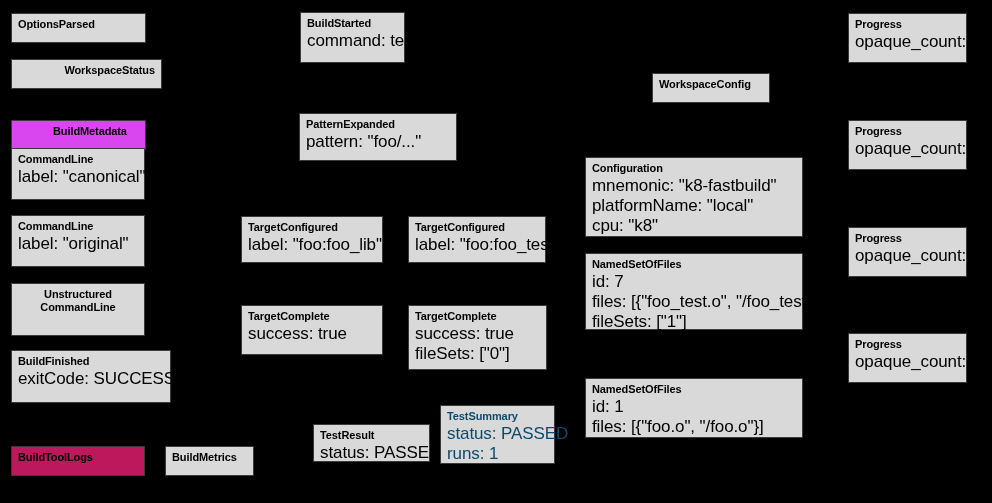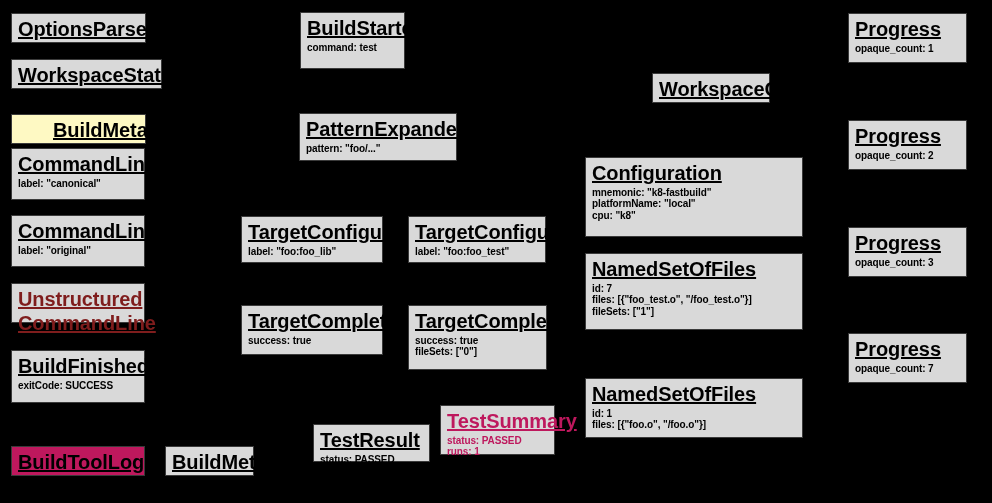--- a/index.html
+++ b/index.html
@@ -19,80 +19,79 @@
     position: absolute;
     box-sizing: border-box;
     background: #d9d9d9;
     border: 1px solid #3a3a3a;
     padding: 4px 6px 5px 6px;
     color: #000000;
     line-height: 1.18;
   }
   .node-title {
     display: block;
-    font-size: 20px;
+    font-size: 11px;
     font-weight: bold;
-    text-decoration: underline;
     white-space: nowrap;
     letter-spacing: -0.1px;
     margin-bottom: 1px;
   }
   .node-title.wrap { white-space: normal; }
   .node-fields {
     display: block;
   }
   .node-field {
     display: block;
-    font-size: 10px;
-    font-weight: bold;
+    font-size: 17px;
+    font-weight: normal;
     white-space: nowrap;
     letter-spacing: -0.1px;
   }
 </style>
 </head>
 <body>
 
 <div id="canvas" style="background: rgb(0, 0, 0);">
     <div class="node" style="left: 11px; top: 13px; width: 135px; height: 30px; background: rgb(217, 217, 217); border-color: rgb(58, 58, 58); color: rgb(0, 0, 0);">
       <span class="node-title">OptionsParsed</span>
     </div>
     <div class="node" style="left: 11px; top: 59px; width: 151px; height: 30px; background: rgb(217, 217, 217); border-color: rgb(58, 58, 58); color: rgb(0, 0, 0); text-align: right;">
       <span class="node-title">WorkspaceStatus</span>
     </div>
-    <div class="node" style="left: 11px; top: 114px; width: 135px; height: 30px; background: #fef9c3; border-color: rgb(58, 58, 58); color: rgb(0, 0, 0); padding-left: 41px;">
+    <div class="node" style="left: 11px; top: 120px; width: 135px; height: 30px; background: #d946ef; border-color: rgb(58, 58, 58); color: rgb(0, 0, 0); padding-left: 41px;">
       <span class="node-title">BuildMetadata</span>
     </div>
     <div class="node" style="left: 11px; top: 148px; width: 134px; height: 52px; background: rgb(217, 217, 217); border-color: rgb(58, 58, 58); color: rgb(0, 0, 0);">
       <span class="node-title">CommandLine</span>
       <span class="node-fields">
         <span class="node-field">label: "canonical"</span>
       </span>
     </div>
     <div class="node" style="left: 11px; top: 215px; width: 134px; height: 52px; background: rgb(217, 217, 217); border-color: rgb(58, 58, 58); color: rgb(0, 0, 0);">
       <span class="node-title">CommandLine</span>
       <span class="node-fields">
         <span class="node-field">label: "original"</span>
       </span>
     </div>
-    <div class="node" style="left: 11px; top: 283px; width: 134px; height: 40px; background: rgb(217, 217, 217); border-color: rgb(58, 58, 58); color: #7f1d1d;">
+    <div class="node" style="left: 11px; top: 283px; width: 134px; height: 53px; background: rgb(217, 217, 217); border-color: rgb(58, 58, 58); color: #000000; text-align: center;">
       <span class="node-title wrap">Unstructured CommandLine</span>
     </div>
-    <div class="node" style="left: 11px; top: 350px; width: 134px; height: 53px; background: rgb(217, 217, 217); border-color: rgb(58, 58, 58); color: rgb(0, 0, 0);">
+    <div class="node" style="left: 11px; top: 350px; width: 160px; height: 53px; background: rgb(217, 217, 217); border-color: rgb(58, 58, 58); color: rgb(0, 0, 0);">
       <span class="node-title">BuildFinished</span>
       <span class="node-fields">
         <span class="node-field">exitCode: SUCCESS</span>
       </span>
     </div>
     <div class="node" style="left: 11px; top: 446px; width: 134px; height: 30px; background: #be185d; border-color: rgb(58, 58, 58); color: rgb(0, 0, 0);">
       <span class="node-title">BuildToolLogs</span>
     </div>
     <div class="node" style="left: 165px; top: 446px; width: 89px; height: 30px; background: rgb(217, 217, 217); border-color: rgb(58, 58, 58); color: rgb(0, 0, 0);">
       <span class="node-title">BuildMetrics</span>
     </div>
-    <div class="node" style="left: 300px; top: 12px; width: 105px; height: 57px; background: rgb(217, 217, 217); border-color: rgb(58, 58, 58); color: rgb(0, 0, 0);">
+    <div class="node" style="left: 300px; top: 12px; width: 105px; height: 51px; background: rgb(217, 217, 217); border-color: rgb(58, 58, 58); color: rgb(0, 0, 0);">
       <span class="node-title">BuildStarted</span>
       <span class="node-fields">
         <span class="node-field">command: test</span>
       </span>
     </div>
     <div class="node" style="left: 299px; top: 113px; width: 158px; height: 48px; background: rgb(217, 217, 217); border-color: rgb(58, 58, 58); color: rgb(0, 0, 0);">
       <span class="node-title">PatternExpanded</span>
       <span class="node-fields">
         <span class="node-field">pattern: "foo/..."</span>
       </span>
@@ -121,21 +120,21 @@
         <span class="node-field">success: true</span>
         <span class="node-field">fileSets: ["0"]</span>
       </span>
     </div>
     <div class="node" style="left: 313px; top: 424px; width: 117px; height: 38px; background: rgb(217, 217, 217); border-color: rgb(58, 58, 58); color: rgb(0, 0, 0);">
       <span class="node-title">TestResult</span>
       <span class="node-fields">
         <span class="node-field">status: PASSED</span>
       </span>
     </div>
-    <div class="node" style="left: 440px; top: 405px; width: 115px; height: 50px; background: rgb(217, 217, 217); border-color: rgb(58, 58, 58); color: #be185d;">
+    <div class="node" style="left: 440px; top: 405px; width: 115px; height: 59px; background: rgb(217, 217, 217); border-color: rgb(58, 58, 58); color: #0c4a6e;">
       <span class="node-title">TestSummary</span>
       <span class="node-fields">
         <span class="node-field">status: PASSED</span>
         <span class="node-field">runs: 1</span>
       </span>
     </div>
     <div class="node" style="left: 652px; top: 73px; width: 118px; height: 30px; background: rgb(217, 217, 217); border-color: rgb(58, 58, 58); color: rgb(0, 0, 0);">
       <span class="node-title">WorkspaceConfig</span>
     </div>
     <div class="node" style="left: 585px; top: 157px; width: 218px; height: 80px; background: rgb(217, 217, 217); border-color: rgb(58, 58, 58); color: rgb(0, 0, 0);">

